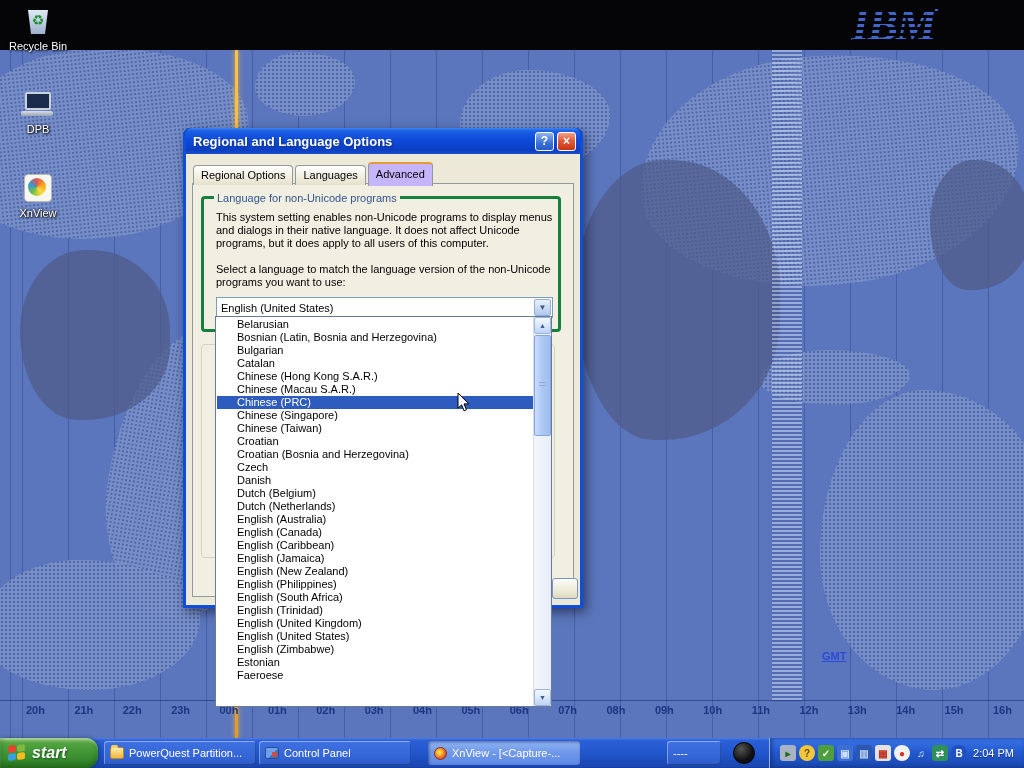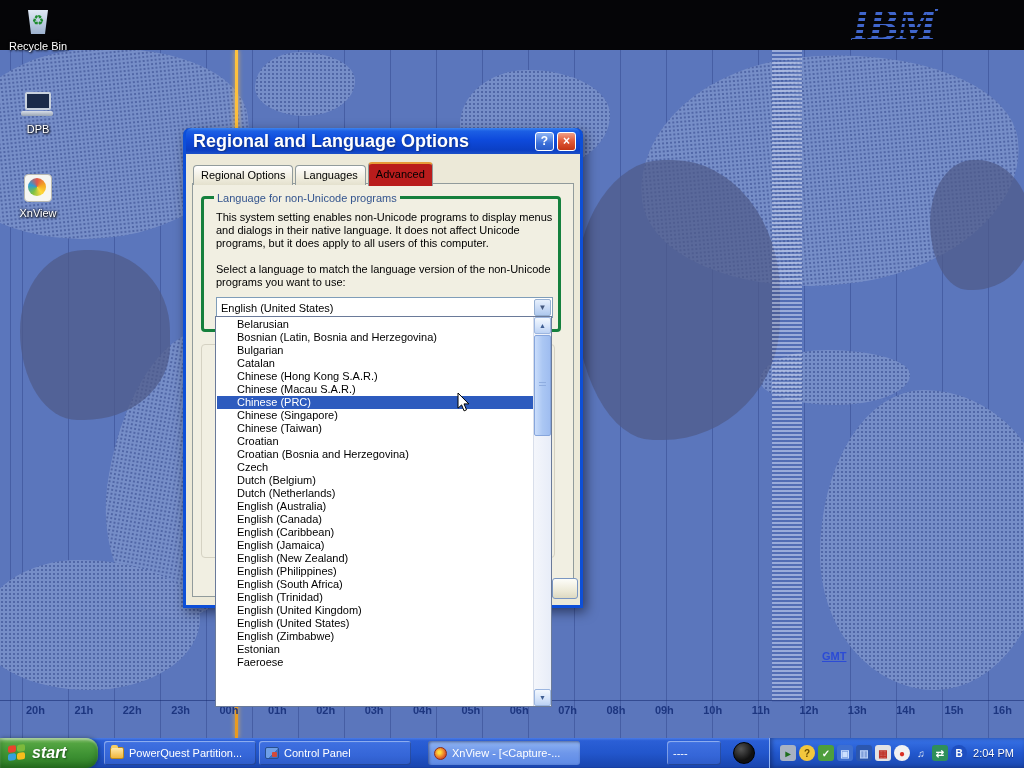--- a/index.html
+++ b/index.html
@@ -45,32 +45,32 @@
     background:#F6F6F2;border:1px solid #B8B8B0;}
   .art-xnview::after{content:"";position:absolute;left:8px;top:6px;width:18px;height:18px;border-radius:50%;
     background:conic-gradient(#E2574C,#F5A623,#FFD93B,#7BC043,#2E9BD6,#E2574C);}
   
   .dialog{position:absolute;left:183px;top:128px;width:400px;height:480px;background:#0D4FD8;
     border-radius:7px 7px 0 0;padding:0 3px 3px;box-sizing:border-box;
     box-shadow:3px 4px 12px rgba(0,0,10,.5);z-index:5;}
   .titlebar{height:26px;display:flex;align-items:center;padding:0 4px 0 7px;
     background:linear-gradient(180deg,#3C84F0 0%,#1C5FE4 12%,#0E4ADC 45%,#0B3FC4 85%,#1C50C8 100%);
     border-radius:6px 6px 0 0;}
-  .title{color:#fff;font-weight:bold;font-size:18px;text-shadow:1px 1px 2px #12327E;flex:1;
+  .title{color:#fff;font-weight:bold;font-size:13px;text-shadow:1px 1px 2px #12327E;flex:1;
     white-space:nowrap;overflow:hidden;}
   .tb-btn{width:19px;height:19px;margin-left:3px;border:1px solid #fff;border-radius:3px;color:#fff;
     font-weight:bold;font-size:12px;display:flex;align-items:center;justify-content:center;box-sizing:border-box;}
   .tb-help{background:linear-gradient(180deg,#8FB4F4,#3B6FD8 60%,#2A5BC8);}
   .tb-close{background:linear-gradient(180deg,#F0A088,#E25C3A 45%,#C33414);}
   .client{position:relative;height:451px;background:#ECE9D8;}
   .tabs{position:absolute;left:7px;top:8px;display:flex;align-items:flex-end;z-index:2;}
   .tab{height:19px;line-height:19px;padding:0 7px;color:#000;
     background:linear-gradient(180deg,#FFFFFF,#F0EDDF 60%,#E4E1CE);
     border:1px solid #919B9C;border-bottom:none;border-radius:4px 4px 0 0;margin-right:2px;}
-  .tab.active{height:22px;line-height:20px;background:#b91c1c;border-top:2px solid #E79A38;
+  .tab.active{height:22px;line-height:20px;background:#c4b5fd;border-top:2px solid #E79A38;
     margin-bottom:-1px;position:relative;z-index:3;}
   .tabpage{position:absolute;left:6px;right:6px;top:29px;bottom:8px;background:#F1EFE2;border:1px solid #919B9C;}
   .groupbox{position:absolute;left:8px;top:12px;width:360px;height:136px;border:3px solid #15803d;border-radius:4px;box-sizing:border-box;}
   .gb-title{position:absolute;left:10px;top:-7px;background:#F1EFE2;padding:0 3px;color:#33548E;}
   .desc1{position:absolute;left:23px;top:27px;width:346px;line-height:13px;color:#000;}
   .desc2{position:absolute;left:23px;top:79px;width:346px;line-height:13px;color:#000;}
   .combo{position:absolute;left:23px;top:113px;width:337px;height:21px;background:#fff;
     border:1px solid #7F9DB9;display:flex;align-items:center;box-sizing:border-box;}
   .combo-value{flex:1;padding-left:4px;white-space:nowrap;overflow:hidden;}
   .combo-btn{width:17px;height:17px;margin:0 1px;background:linear-gradient(180deg,#E7F0FC,#CBDCF6 50%,#AFC9EE);
@@ -239,20 +239,21 @@
       <div class="dd-item">Bulgarian</div>
       <div class="dd-item">Catalan</div>
       <div class="dd-item">Chinese (Hong Kong S.A.R.)</div>
       <div class="dd-item">Chinese (Macau S.A.R.)</div>
       <div class="dd-item sel">Chinese (PRC)</div>
       <div class="dd-item">Chinese (Singapore)</div>
       <div class="dd-item">Chinese (Taiwan)</div>
       <div class="dd-item">Croatian</div>
       <div class="dd-item">Croatian (Bosnia and Herzegovina)</div>
       <div class="dd-item">Czech</div>
+      <div class="dd-item">Danish</div>
       <div class="dd-item">Dutch (Belgium)</div>
       <div class="dd-item">Dutch (Netherlands)</div>
       <div class="dd-item">English (Australia)</div>
       <div class="dd-item">English (Canada)</div>
       <div class="dd-item">English (Caribbean)</div>
       <div class="dd-item">English (Jamaica)</div>
       <div class="dd-item">English (New Zealand)</div>
       <div class="dd-item">English (Philippines)</div>
       <div class="dd-item">English (South Africa)</div>
       <div class="dd-item">English (Trinidad)</div>

